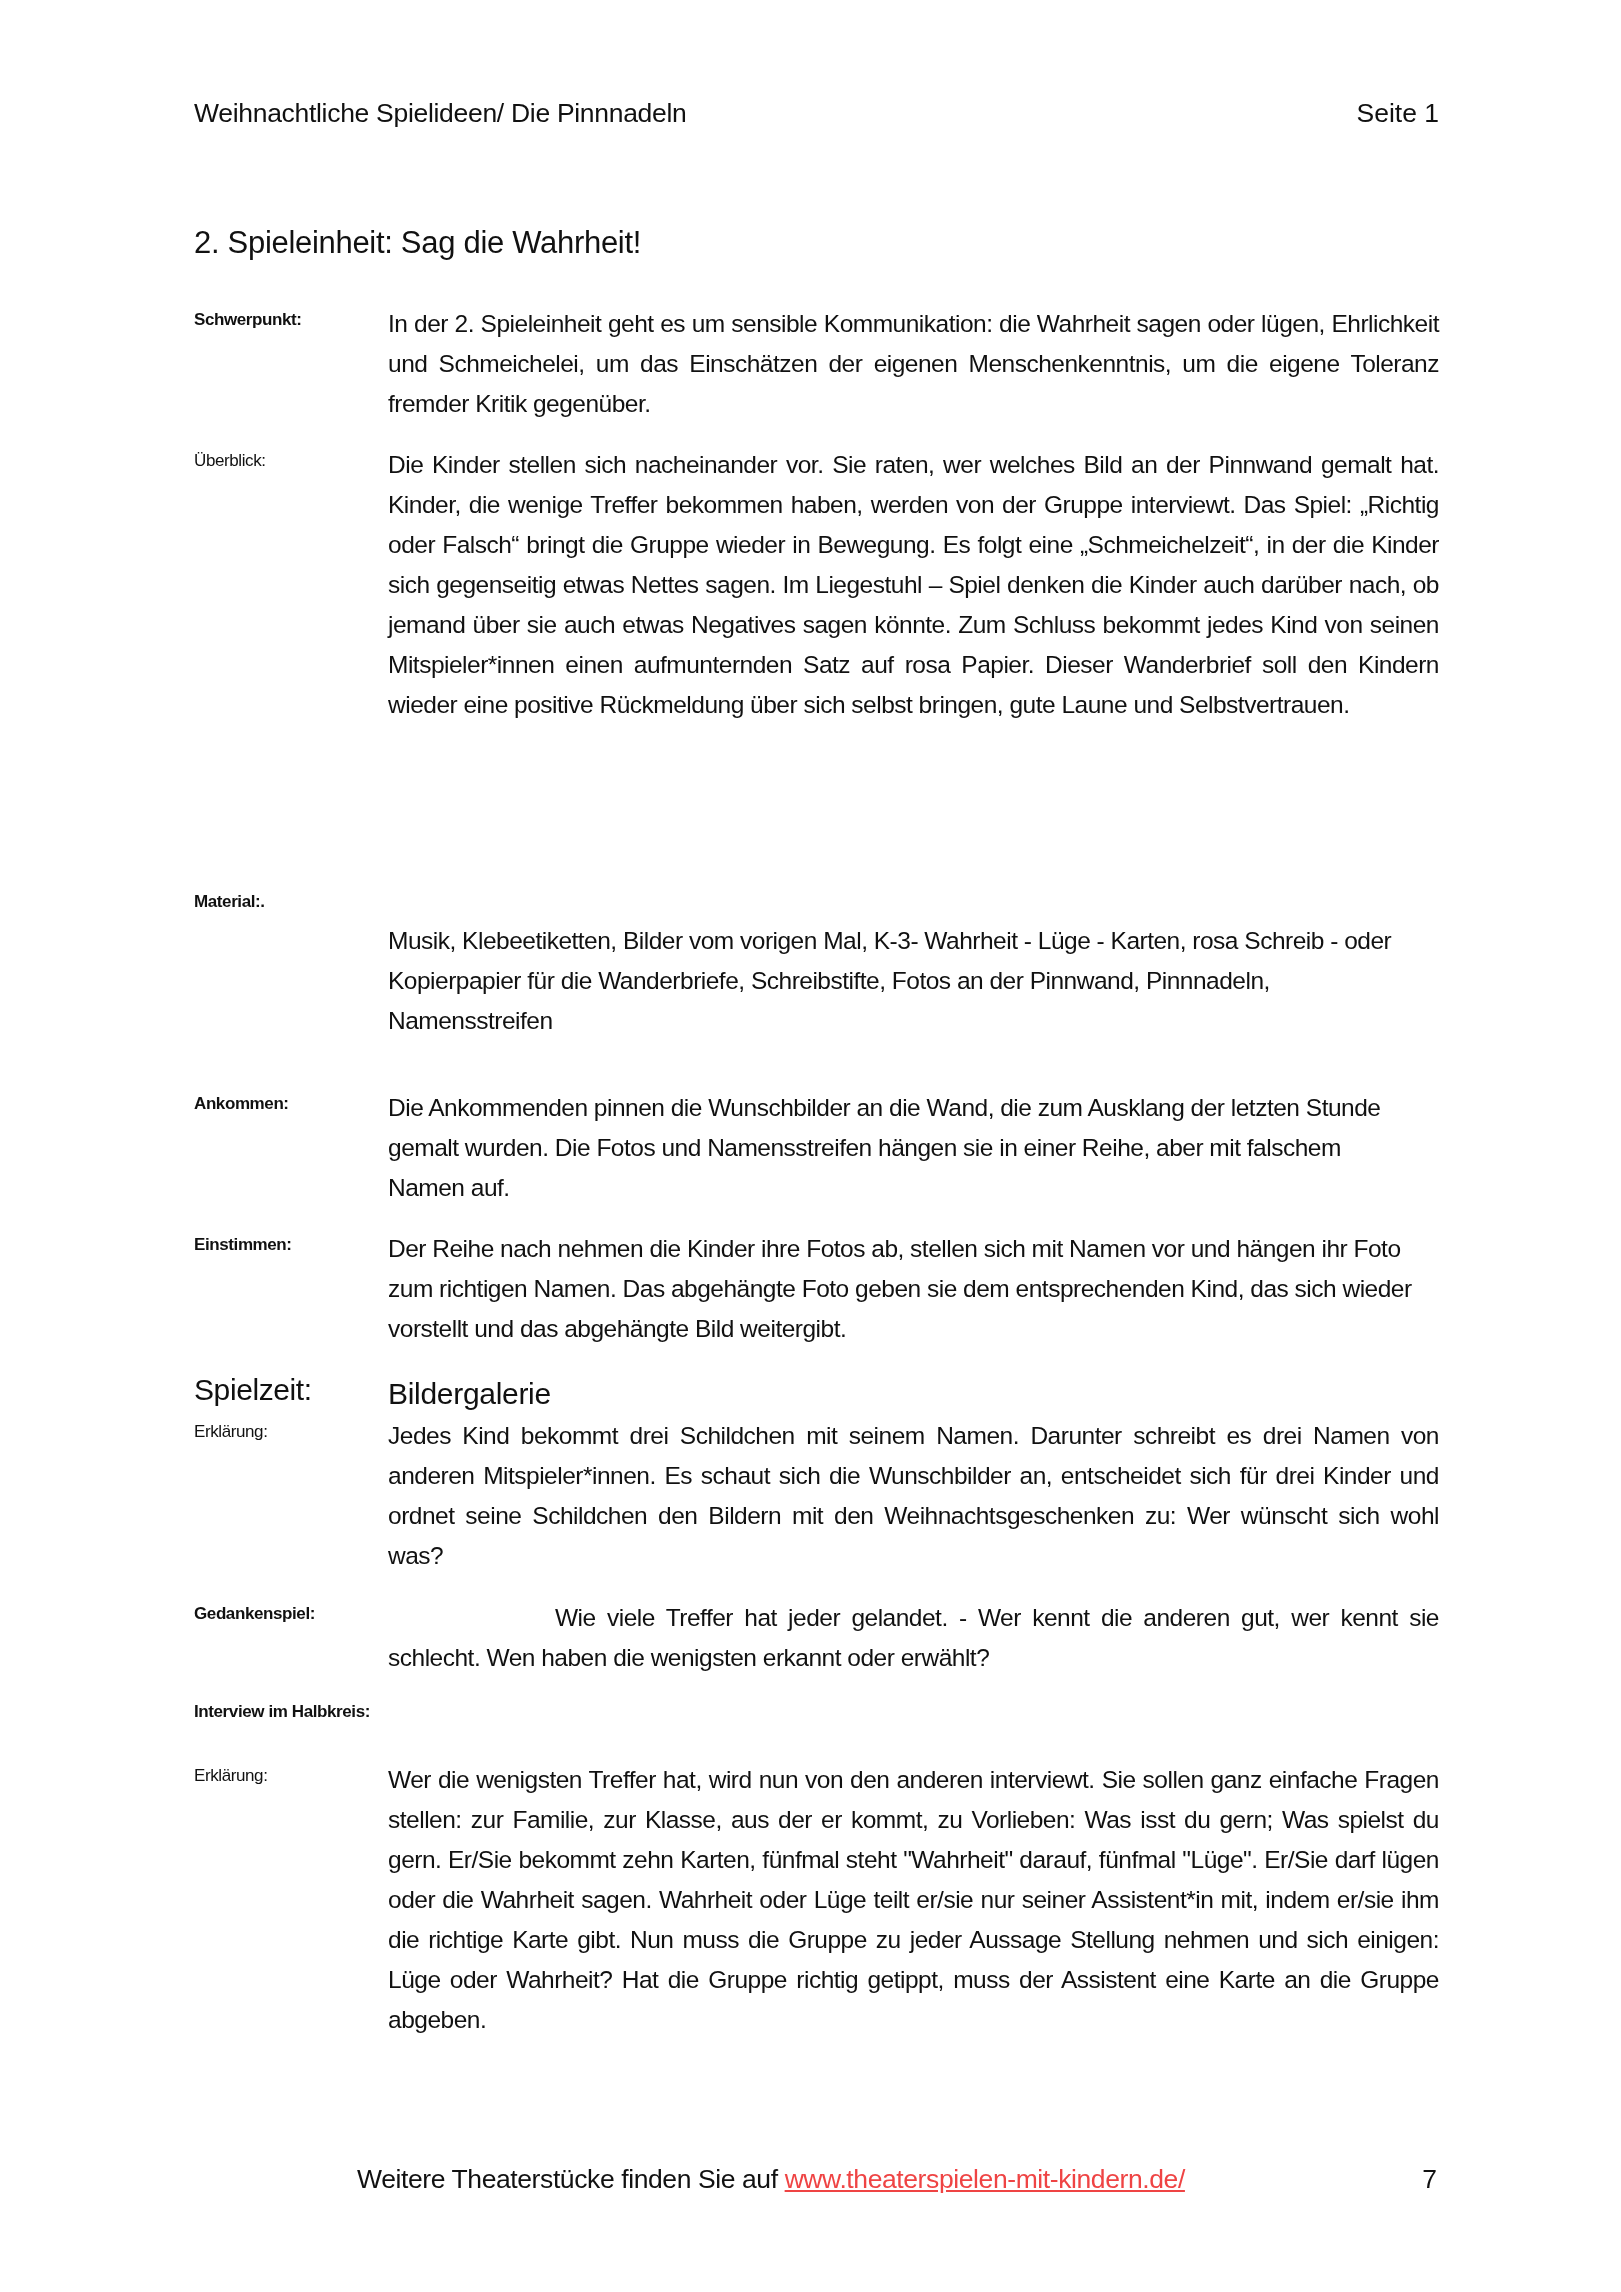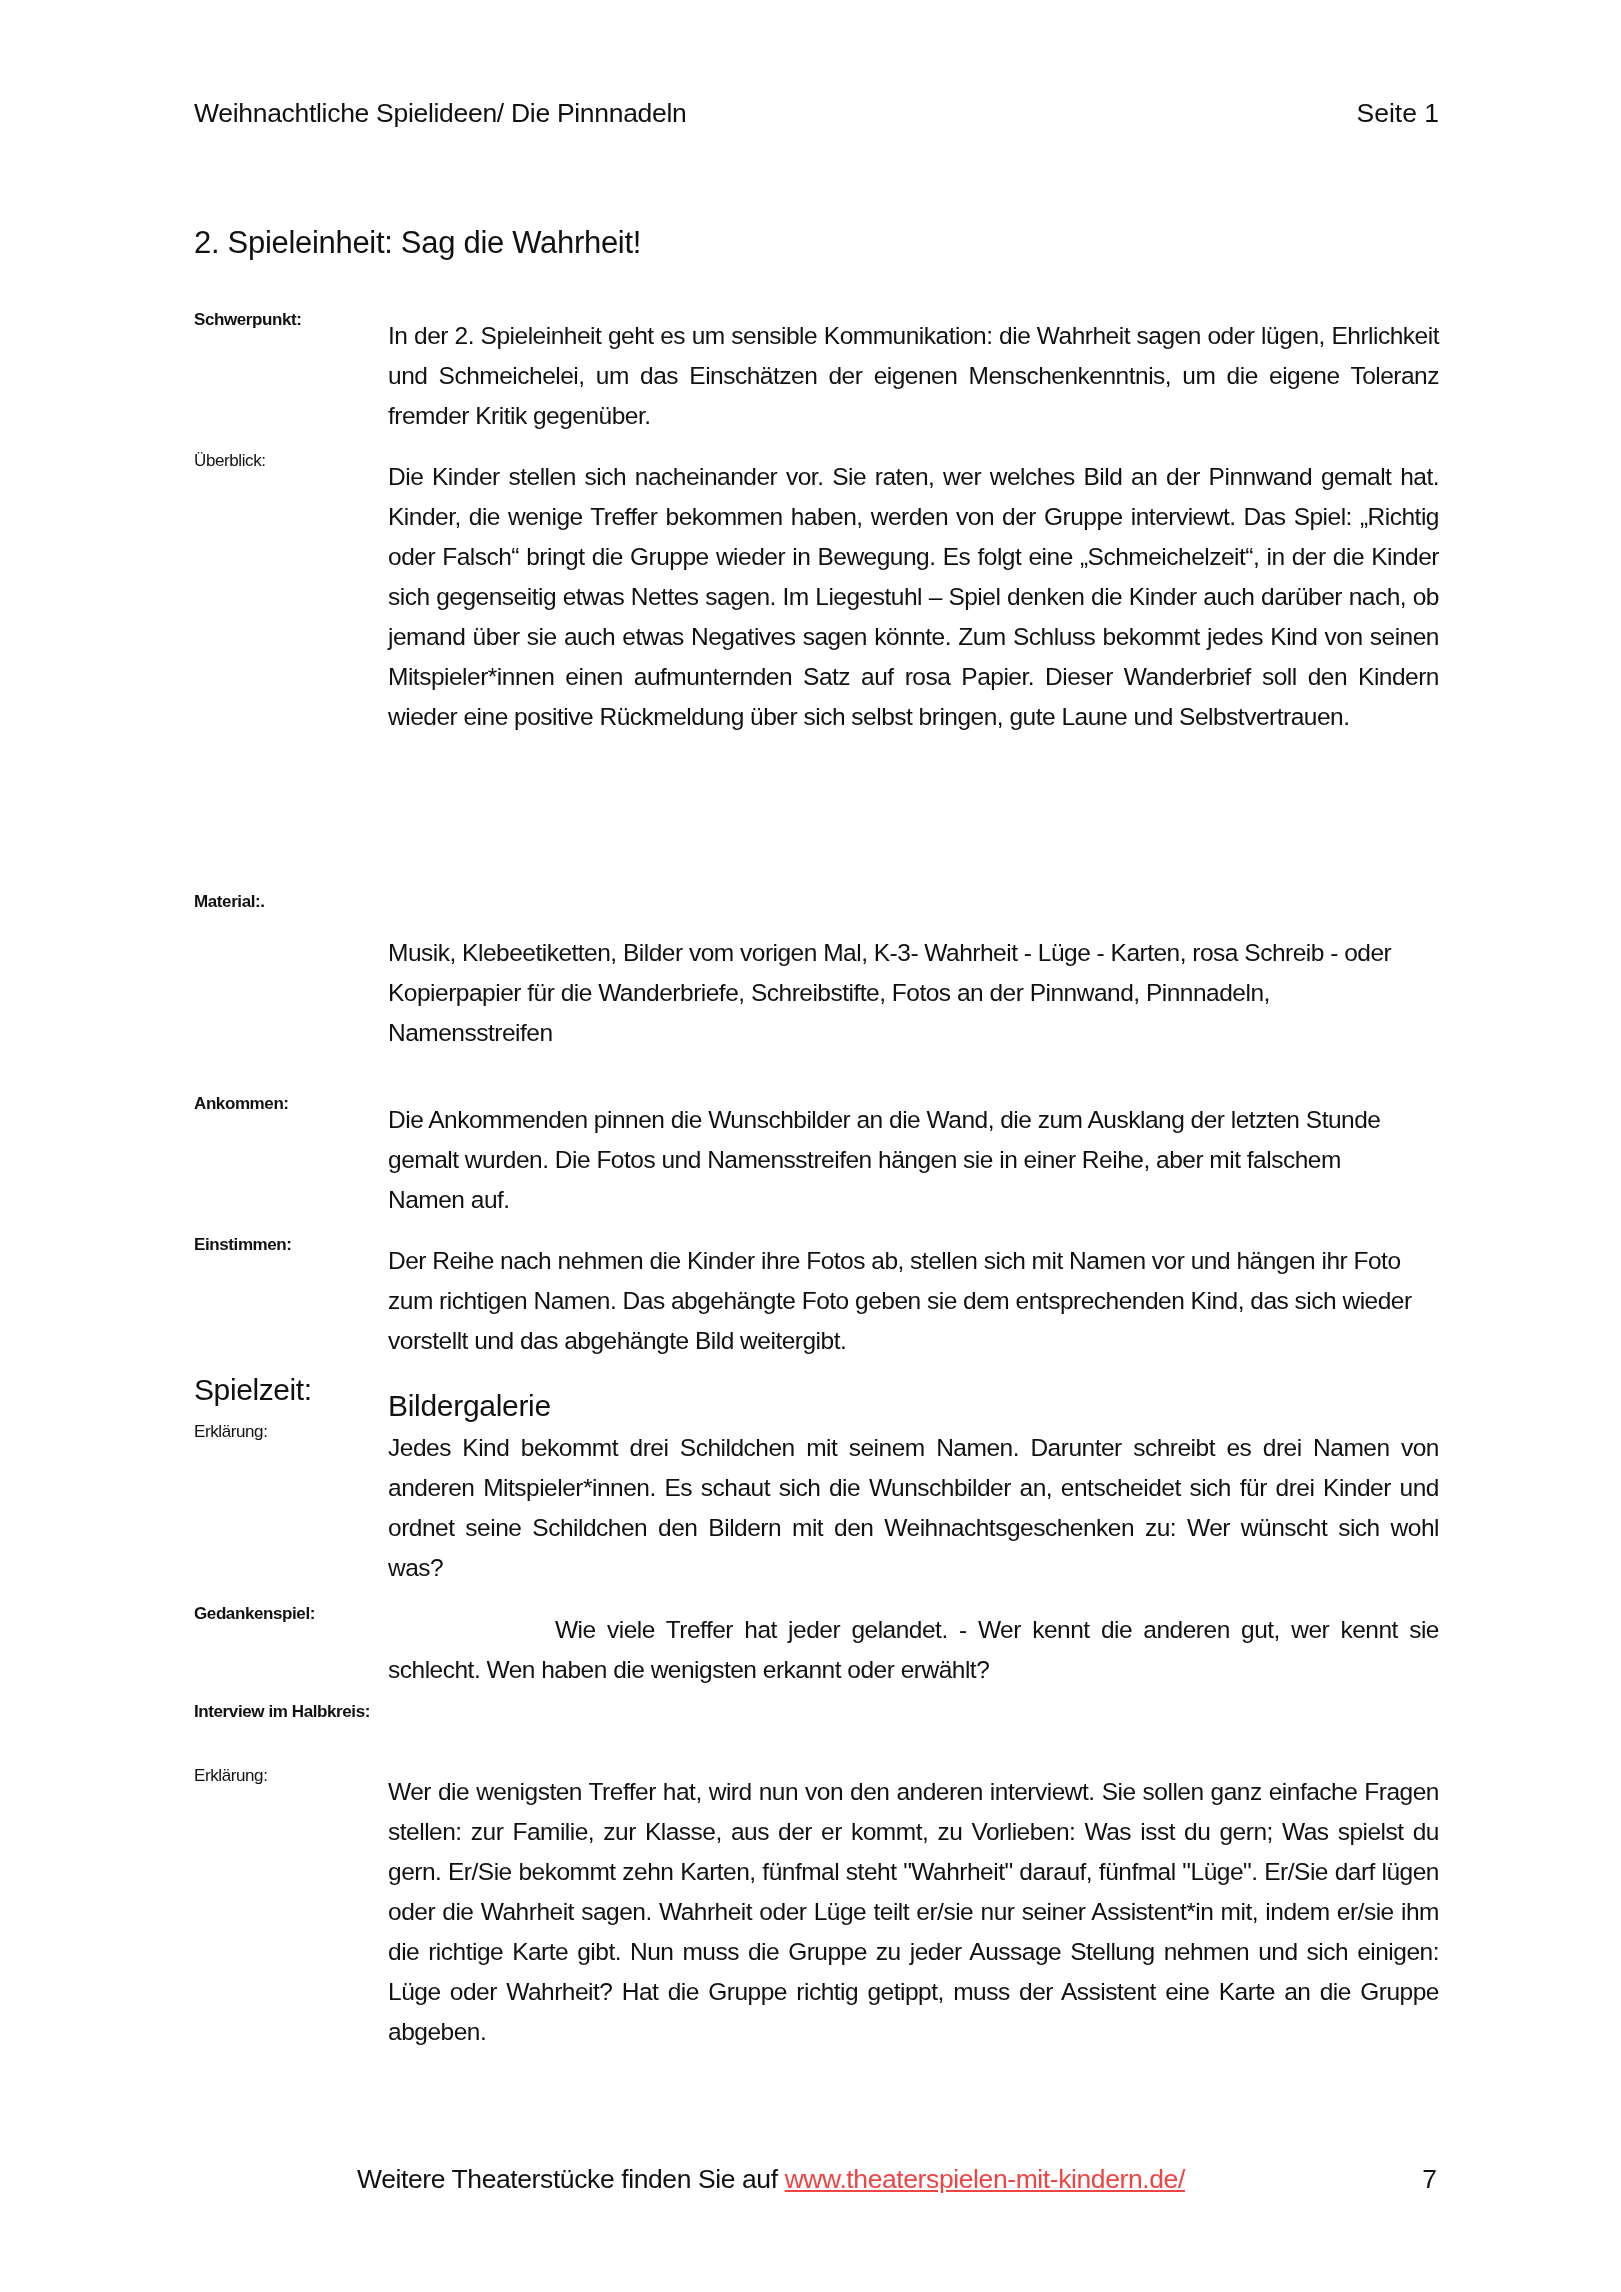--- a/index.html
+++ b/index.html
@@ -11,21 +11,21 @@
   .abs { position: absolute; }
   .header-left { left: 194px; top: 98px; font-size: 26.5px; letter-spacing: -0.3px; }
   .header-right { right: 182px; top: 98px; font-size: 26.5px; }
   .title { left: 194px; top: 198px; font-size: 31px; letter-spacing: -0.3px; margin-top: 27px; }
 
   .row { position: absolute; left: 194px; width: 1245px; }
   .label { position: absolute; left: 0; top: 0; font-size: 17px; line-height: 40px; letter-spacing: -0.4px; }
   .label.bold { font-weight: bold; }
   .label.big { font-size: 30px; line-height: 40px; }
   .body {
-    position: absolute; left: 194px; width: 1051px; top: 16px;
+    position: absolute; left: 194px; width: 1051px; top: 4px;
     font-size: 24.5px; line-height: 40px; letter-spacing: -0.5px;
   }
   .justify { text-align: justify; }
   .sub-title { font-size: 30px; line-height: 40px; letter-spacing: -0.3px; }
   .indent-first { text-indent: 167px; }
 
   .footer-text { left: 357px; top: 2164px; font-size: 26.5px; letter-spacing: -0.4px; }
   .footer-link { color: #ef4444; text-decoration: underline; cursor: pointer; }
   .footer-page { right: 184px; top: 2164px; font-size: 26.5px; }
 </style>

